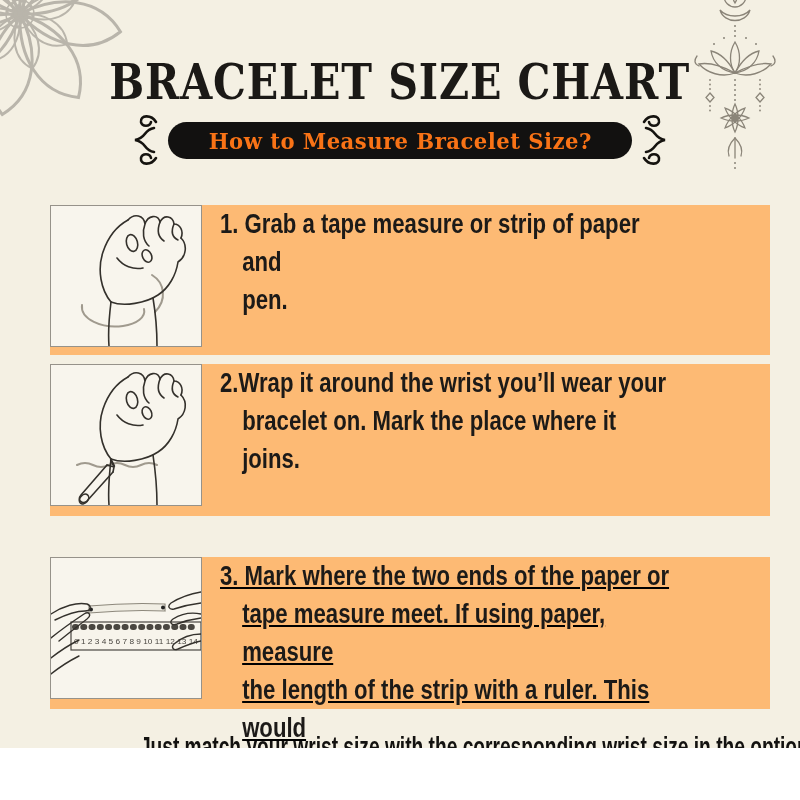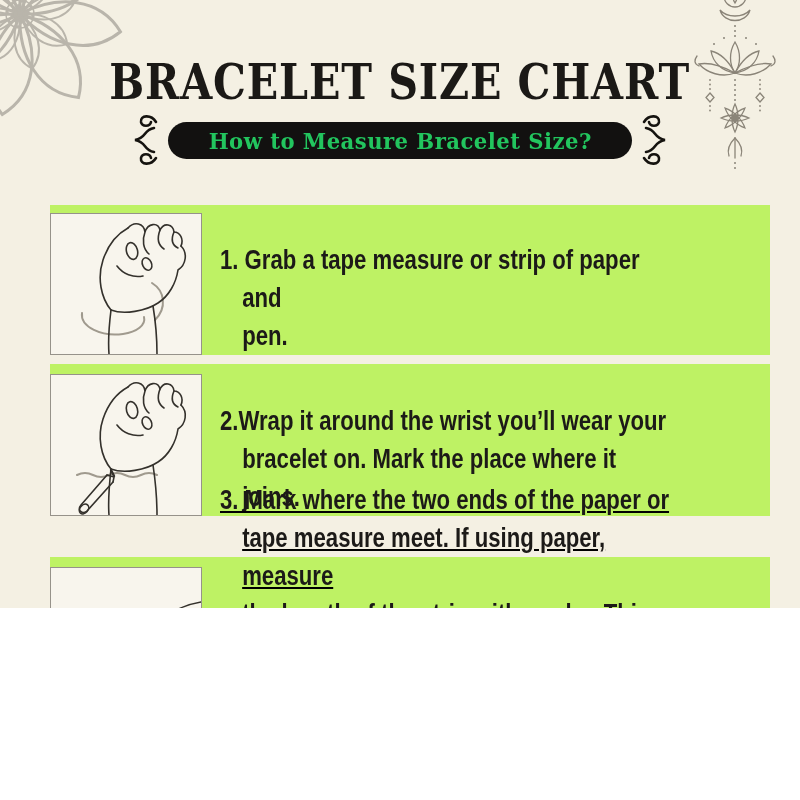--- a/index.html
+++ b/index.html
@@ -1,17 +1,17 @@
 <!DOCTYPE html>
 <html><head>
 <meta charset="utf-8">
 <style>
   html,body { margin:0; padding:0; }
   .page {
-    position:relative; width:800px; height:608px;
+    position:relative; width:800px; height:748px;
     background:#f4f0e3; overflow:hidden;
     font-family:"Liberation Sans", sans-serif;
   }
 
   
   .mandala { position:absolute; left:-100px; top:-106px; }
   .lotus   { position:absolute; right:10px; top:-6px; }
 
   
   .title-wrap { position:absolute; left:0; right:0; top:56px; text-align:center; }
@@ -21,36 +21,36 @@
     font-size:48px; line-height:52px; letter-spacing:1px;
     color:#1b1916;
     transform:scaleX(0.86); transform-origin:50% 50%;
     white-space:nowrap;
   }
   .badge-row {
     position:absolute; left:0; right:0; top:116px; height:48px;
     display:flex; justify-content:center; align-items:center; gap:9px;
   }
   .pill {
-    background:#121110; color:#22c55e;
+    background:#121110; color:#f97316;
     height:37px; border-radius:19px; padding:0 24px;
     display:flex; align-items:center;
   }
   .pill-text {
     display:inline-block;
     font-family:"DejaVu Serif", serif; font-weight:700;
     font-size:23px; letter-spacing:0.5px; white-space:nowrap;
     transform:scaleX(0.92); transform-origin:50% 50%;
   }
 
   
   .step {
     position:absolute; left:50px; width:720px;
-    background:#bef264;
-    display:flex; align-items:flex-end;
+    background:#fdba74;
+    display:flex; align-items:flex-start;
   }
   .step1 { top:205px; height:150px; }
   .step2 { top:364px; height:152px; }
   .step3 { top:557px; height:152px;text-decoration:underline; }
   .illus-box {
     flex:none; width:150px; height:140px;
     background:#f8f5ed; border:1px solid #96928a;
     margin-left:0;
   }
   .step-text {

